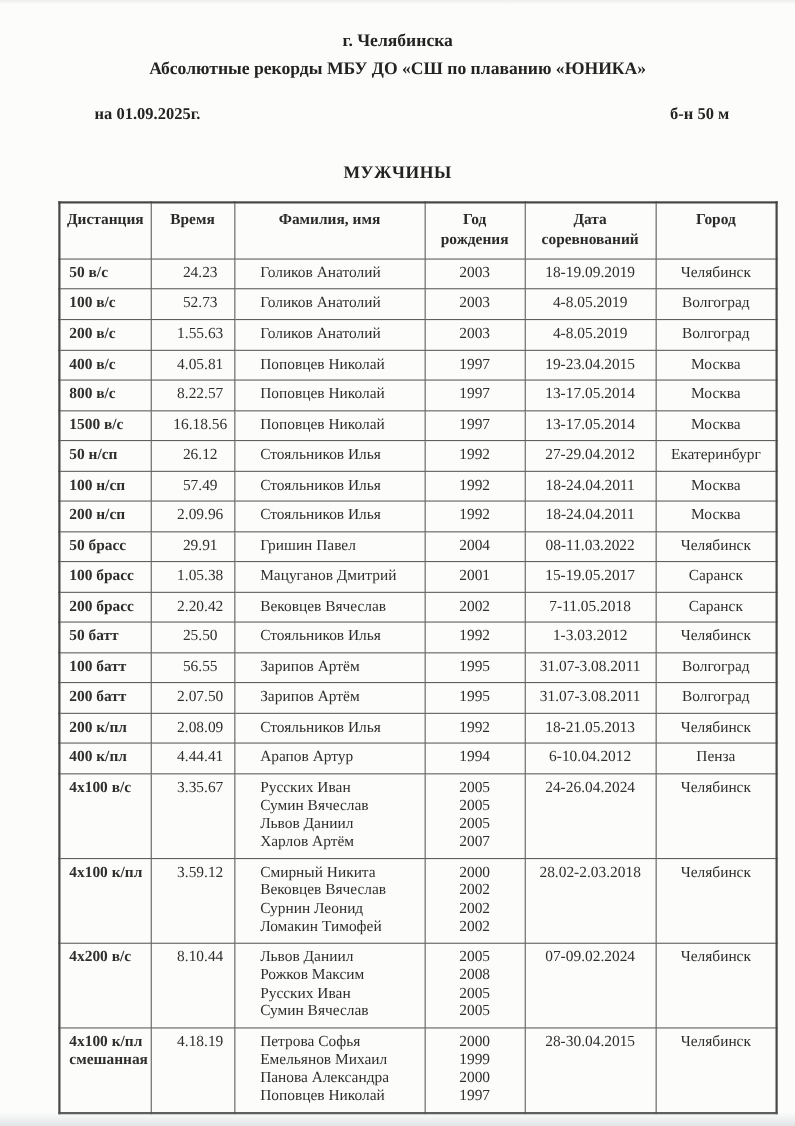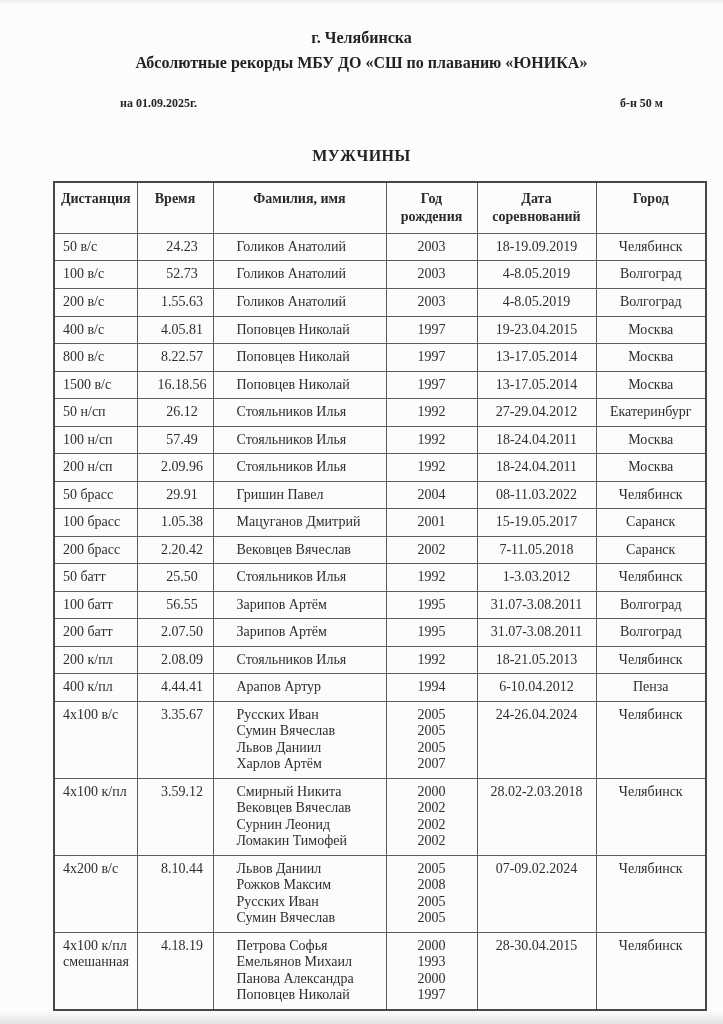--- a/index.html
+++ b/index.html
@@ -25,22 +25,22 @@
     font-weight: bold;
     font-size: 16px;
     line-height: 1.55;
     padding-top: 26px;
     color: #232323;
   }
   .meta-row {
     display: flex;
     justify-content: space-between;
     font-weight: bold;
-    font-size: 12px;
-    margin: 20px 60px 0 120px;
+    font-size: 15px;
+    margin: 20px 60px 0 86px;
     color: #232323;
   }
   .section-title {
     text-align: center;
     font-weight: bold;
     font-size: 16px;
     letter-spacing: 0.5px;
     margin-top: 36px;
     color: #232323;
   }
@@ -62,21 +62,21 @@
     text-align: center;
     padding: 7px 4px;
     line-height: 1.3;
     color: #2a2a2a;
   }
   .records td {
     padding: 5px 6px;
     line-height: 1.18;
     color: #2e2e2e;
   }
-  td.c-dist { text-align: left; padding-left: 8px; }
+  td.c-dist { text-align: left; padding-left: 8px; font-weight: bold; }
   td.c-time { text-align: center; padding-left: 20px; }
   td.c-name { text-align: left; padding-left: 23px; }
   td.c-year { text-align: center; }
   td.c-date { text-align: center; }
   td.c-city { text-align: center; }
   
   .scan-bottom-band {
     position: absolute;
     left: 0; right: 0; bottom: 0;
     height: 13px;
@@ -555,21 +555,21 @@
             <div>4.18.19</div>
           </td>
           <td class="c-name">
             <div>Петрова Софья</div>
             <div>Емельянов Михаил</div>
             <div>Панова Александра</div>
             <div>Поповцев Николай</div>
           </td>
           <td class="c-year">
             <div>2000</div>
-            <div>1993</div>
+            <div>1999</div>
             <div>2000</div>
             <div>1997</div>
           </td>
           <td class="c-date">
             <div>28-30.04.2015</div>
           </td>
           <td class="c-city">
             <div>Челябинск</div>
           </td>
         </tr>

